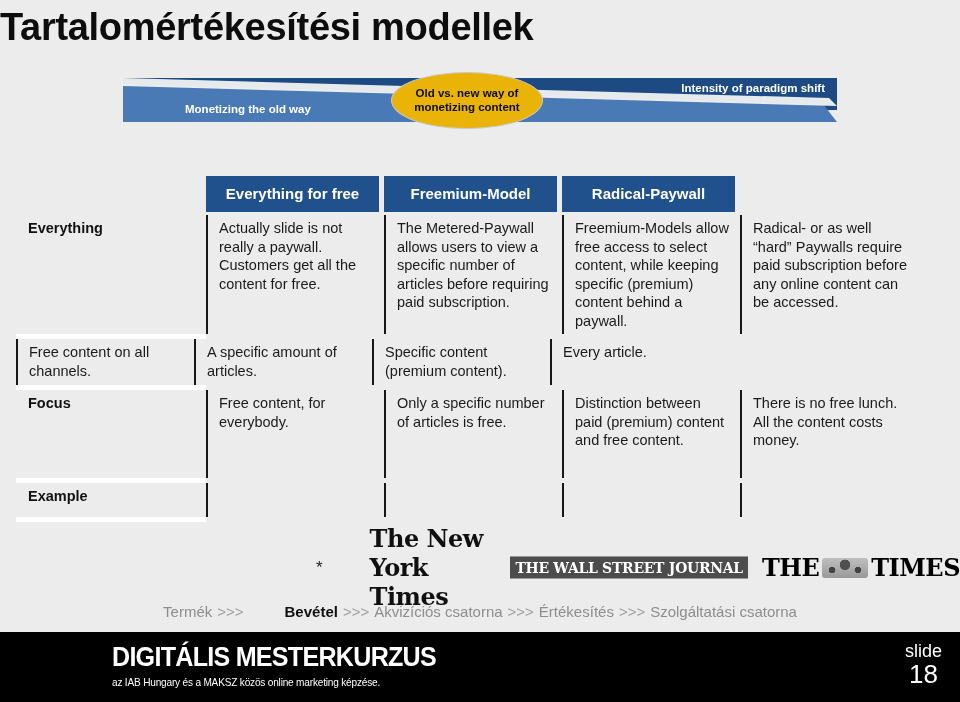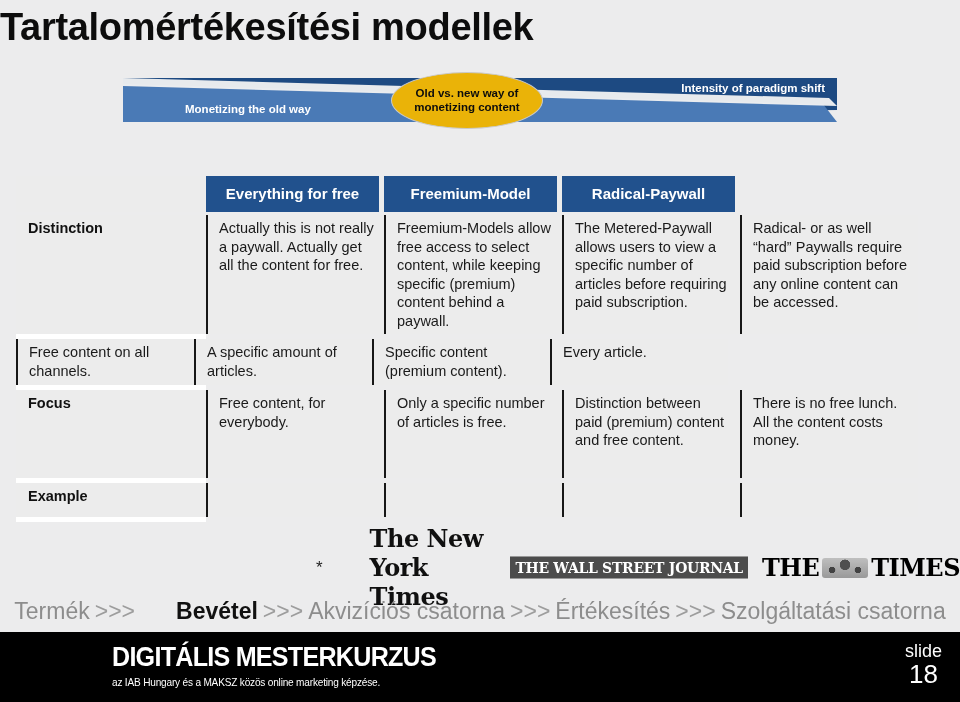--- a/index.html
+++ b/index.html
@@ -169,21 +169,21 @@
 
   
   .crumb-strip {
     position: absolute;
     left: 0; top: 592px;
     width: 960px;
     height: 38px;
     display: flex;
     align-items: center;
     justify-content: center;
-    font-size: 23px;
+    font-size: 15px;
     color: #8a8a8a;
     white-space: nowrap;
   }
   .crumb-strip .crumb { color: #8d8d8d; }
   .crumb-strip .crumb.active { color: #111111; font-weight: bold; margin-left: 36px; }
   .crumb-strip .arrow { color: #9d9d9d; margin: 0 5px; }
 
   
   .footer {
     position: absolute;
@@ -254,25 +254,25 @@
     <div class="cell col-data">
       <div class="hdr">Freemium-Model</div>
     </div>
     <div class="cell col-data">
       <div class="hdr">Radical-Paywall</div>
     </div>
   </div>
 
   <div class="matrix-row r-desc">
     <div class="cell col-label">
-      <span class="label-text">Distinction</span>
-    </div>
-    <div class="cell col-data">Actually this is not really a paywall. Actually get all the content for free.</div>
+      <span class="label-text">Everything</span>
+    </div>
+    <div class="cell col-data">Actually slide is not really a paywall. Customers get all the content for free.</div>
+    <div class="cell col-data">The Metered-Paywall allows users to view a specific number of articles before requiring paid subscription.</div>
     <div class="cell col-data">Freemium-Models allow free access to select content, while keeping specific (premium) content behind a paywall.</div>
-    <div class="cell col-data">The Metered-Paywall allows users to view a specific number of articles before requiring paid subscription.</div>
     <div class="cell col-data">Radical- or as well “hard” Paywalls require paid subscription before any online content can be accessed.</div>
   </div>
 
   <div class="sep-full">
     <div class="sp" style="width:190px"></div>
   </div>
 
   <div class="matrix-row r-pay">
     <div class="cell col-data">Free content on all channels.</div>
     <div class="cell col-data">A specific amount of articles.</div>

